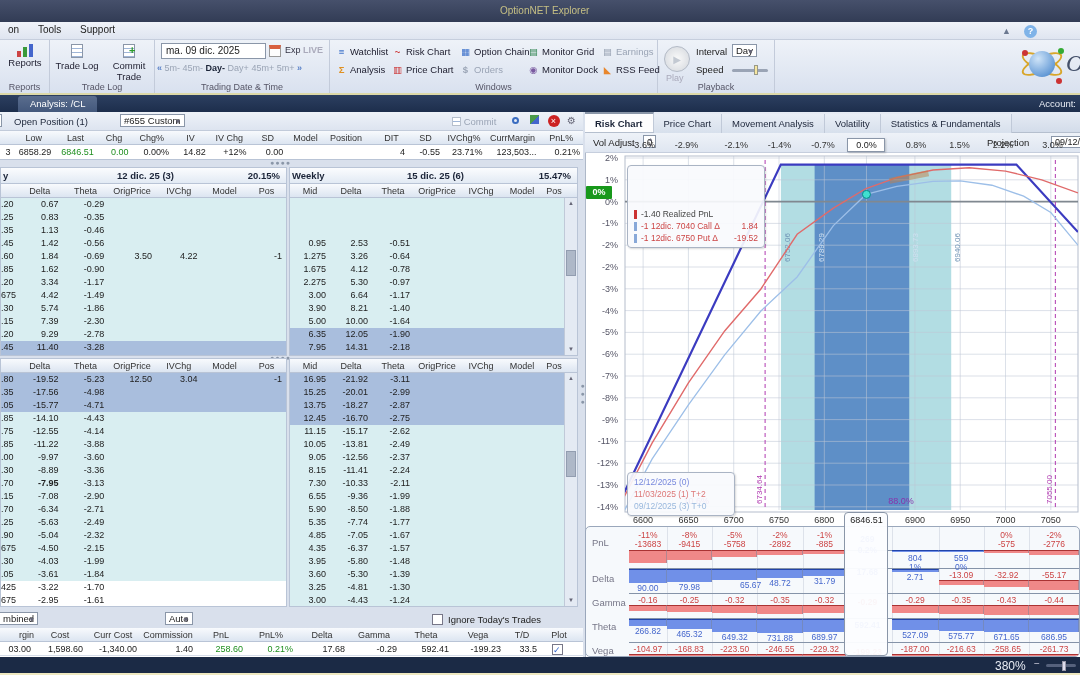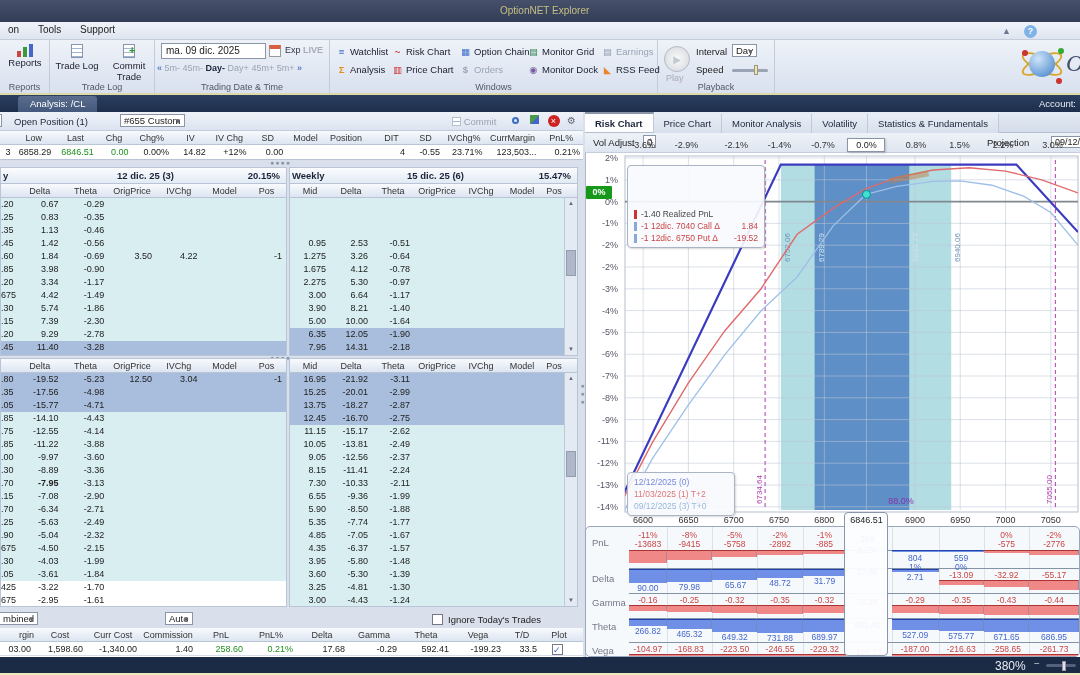--- a/index.html
+++ b/index.html
@@ -292,21 +292,21 @@
           <span class="m-g" style="width: 16px;">.60</span>
           <span style="width: 46px;">1.84</span>
           <span style="width: 46px;">-0.69</span>
           <span style="width: 48px;">3.50</span>
           <span style="width: 46px;">4.22</span>
           <span style="width: 46px;"></span>
           <span style="width: 39px;">-1</span>
         </div>
         <div class="crow st0">
           <span class="m-r" style="width: 16px;">.85</span>
-          <span style="width: 46px;">3.98</span>
+          <span style="width: 46px;">1.62</span>
           <span style="width: 46px;">-0.90</span>
           <span style="width: 48px;"></span>
           <span style="width: 46px;"></span>
           <span style="width: 46px;"></span>
           <span style="width: 39px;"></span>
         </div>
         <div class="crow st0">
           <span class="m-r" style="width: 16px;">.20</span>
           <span style="width: 46px;">3.34</span>
           <span style="width: 46px;">-1.17</span>
@@ -915,21 +915,21 @@
         <span style="width: 52px;">0.00</span>
         <span style="width: 52px;">0.00</span>
         <span style="width: 52px;">0.00</span>
         <span style="width: 52px;">0.00</span>
         <span style="width: 36px;">0</span>
         <span style="width: 38px; text-align: center;"><span class="cb">✓</span></span>
       </div>
     </div>
 
   <div class="abs" id="rp-bg"></div>
-  <div class="abs" id="rp-tabs"><span class="rtab active">Risk Chart</span><span class="rtab">Price Chart</span><span class="rtab">Monitor Analysis</span><span class="rtab">Volatility</span><span class="rtab">Statistics &amp; Fundamentals</span></div>
+  <div class="abs" id="rp-tabs"><span class="rtab active">Risk Chart</span><span class="rtab">Price Chart</span><span class="rtab">Movement Analysis</span><span class="rtab">Volatility</span><span class="rtab">Statistics &amp; Fundamentals</span></div>
   <div class="abs" id="rp-ctrl">
     <span class="abs" style="left:8px;top:4px;font-size:9.5px;">Vol Adjust</span>
     <span class="abs combo" style="left:58px;top:2px;width:30px;text-align:right;"><span>0</span><span class="dd" style="font-size:5px;line-height:6px;">▲<br>▼</span></span>
     <span class="abs" style="left:402px;top:4px;font-size:9.5px;">Projection</span>
     <span class="abs combo" style="left:450px;top:2px;width:50px;font-size:9px;">09/12/2025</span>
   </div>
   <div class="abs" id="chartwrap" style="left:585px;top:152px;width:495px;height:380px;"><svg width="495" height="380">
         <defs>
           <clipPath id="plotclip">
             <rect x="40" y="2" width="453" height="358"></rect>
@@ -1092,21 +1092,21 @@
       <div class="gcell" style="left: 397.87px; top: 12px; width: 45.3px; color: rgb(204, 68, 68); font-weight: normal;">-575</div>
       <div class="gbar" style="left: 397.87px; top: 23px; width: 45.3px; height: 3.42023px; background: rgb(240, 136, 136); border-top: 1px solid rgb(170, 51, 51); border-right: 1px solid rgba(120, 130, 150, 0.5);"></div>
       <div class="gcell" style="left: 443.17px; top: 3px; width: 49.83px; color: rgb(204, 68, 68); font-weight: normal;">-2%</div>
       <div class="gcell" style="left: 443.17px; top: 12px; width: 49.83px; color: rgb(204, 68, 68); font-weight: normal;">-2776</div>
       <div class="gbar" style="left: 443.17px; top: 23px; width: 49.83px; height: 5.02879px; background: rgb(240, 136, 136); border-top: 1px solid rgb(170, 51, 51); border-right: 1px solid rgba(120, 130, 150, 0.5);"></div>
       <div class="gbar" style="left: 43px; top: 42px; width: 37.77px; height: 14px; background: rgb(112, 144, 232); border-top: 1px solid rgb(34, 68, 170); border-right: 1px solid rgba(120, 130, 150, 0.5);"></div>
       <div class="gcell" style="left: 43px; top: 56px; width: 37.77px; color: rgb(68, 102, 204); font-weight: normal;">90.00</div>
       <div class="gbar" style="left: 80.77px; top: 42px; width: 45.3px; height: 12.7753px; background: rgb(112, 144, 232); border-top: 1px solid rgb(34, 68, 170); border-right: 1px solid rgba(120, 130, 150, 0.5);"></div>
       <div class="gcell" style="left: 80.77px; top: 54.7753px; width: 45.3px; color: rgb(68, 102, 204); font-weight: normal;">79.98</div>
       <div class="gbar" style="left: 126.07px; top: 42px; width: 45.3px; height: 11.0263px; background: rgb(112, 144, 232); border-top: 1px solid rgb(34, 68, 170); border-right: 1px solid rgba(120, 130, 150, 0.5);"></div>
-      <div class="gcell" style="left: 127px; top: 53.0263px; width: 45.3px; color: rgb(68, 102, 204); font-weight: normal;">65.67</div>
+      <div class="gcell" style="left: 142px; top: 53.0263px; width: 45.3px; color: rgb(68, 102, 204); font-weight: normal;">65.67</div>
       <div class="gbar" style="left: 171.37px; top: 42px; width: 45.3px; height: 8.95467px; background: rgb(112, 144, 232); border-top: 1px solid rgb(34, 68, 170); border-right: 1px solid rgba(120, 130, 150, 0.5);"></div>
       <div class="gcell" style="left: 171.37px; top: 50.9547px; width: 45.3px; color: rgb(68, 102, 204); font-weight: normal;">48.72</div>
       <div class="gbar" style="left: 216.67px; top: 42px; width: 43.719px; height: 6.88544px; background: rgb(112, 144, 232); border-top: 1px solid rgb(34, 68, 170); border-right: 1px solid rgba(120, 130, 150, 0.5);"></div>
       <div class="gcell" style="left: 216.67px; top: 48.8854px; width: 43.719px; color: rgb(68, 102, 204); font-weight: normal;">31.79</div>
       <div class="gbar" style="left: 305.689px; top: 42px; width: 46.881px; height: 3.33122px; background: rgb(112, 144, 232); border-top: 1px solid rgb(34, 68, 170); border-right: 1px solid rgba(120, 130, 150, 0.5);"></div>
       <div class="gcell" style="left: 305.689px; top: 45.3312px; width: 46.881px; color: rgb(68, 102, 204); font-weight: normal;">2.71</div>
       <div class="gcell" style="left: 352.57px; top: 43px; width: 45.3px; color: rgb(204, 68, 68); font-weight: normal;">-13.09</div>
       <div class="gbar" style="left: 352.57px; top: 53px; width: 45.3px; height: 4.59989px; background: rgb(240, 136, 136); border-top: 1px solid rgb(170, 51, 51); border-right: 1px solid rgba(120, 130, 150, 0.5);"></div>
       <div class="gcell" style="left: 397.87px; top: 43px; width: 45.3px; color: rgb(204, 68, 68); font-weight: normal;">-32.92</div>
       <div class="gbar" style="left: 397.87px; top: 53px; width: 45.3px; height: 7.02356px; background: rgb(240, 136, 136); border-top: 1px solid rgb(170, 51, 51); border-right: 1px solid rgba(120, 130, 150, 0.5);"></div>

